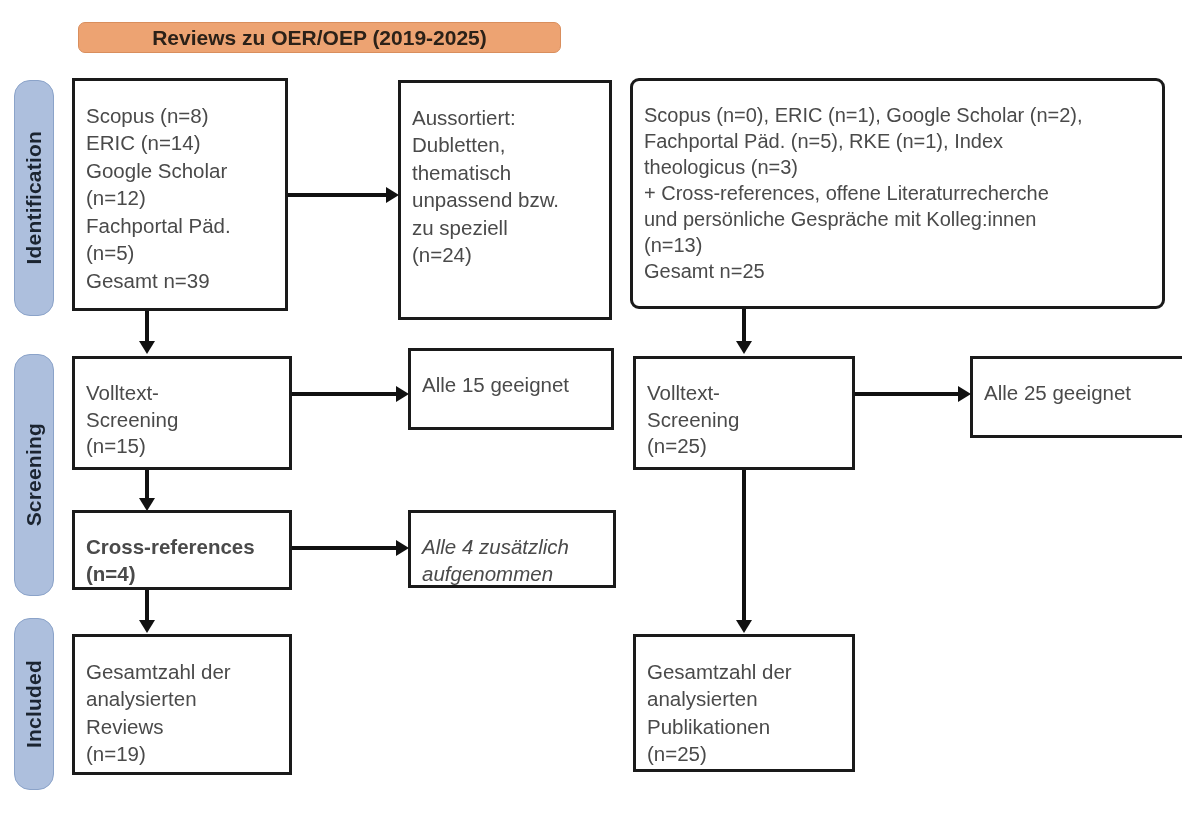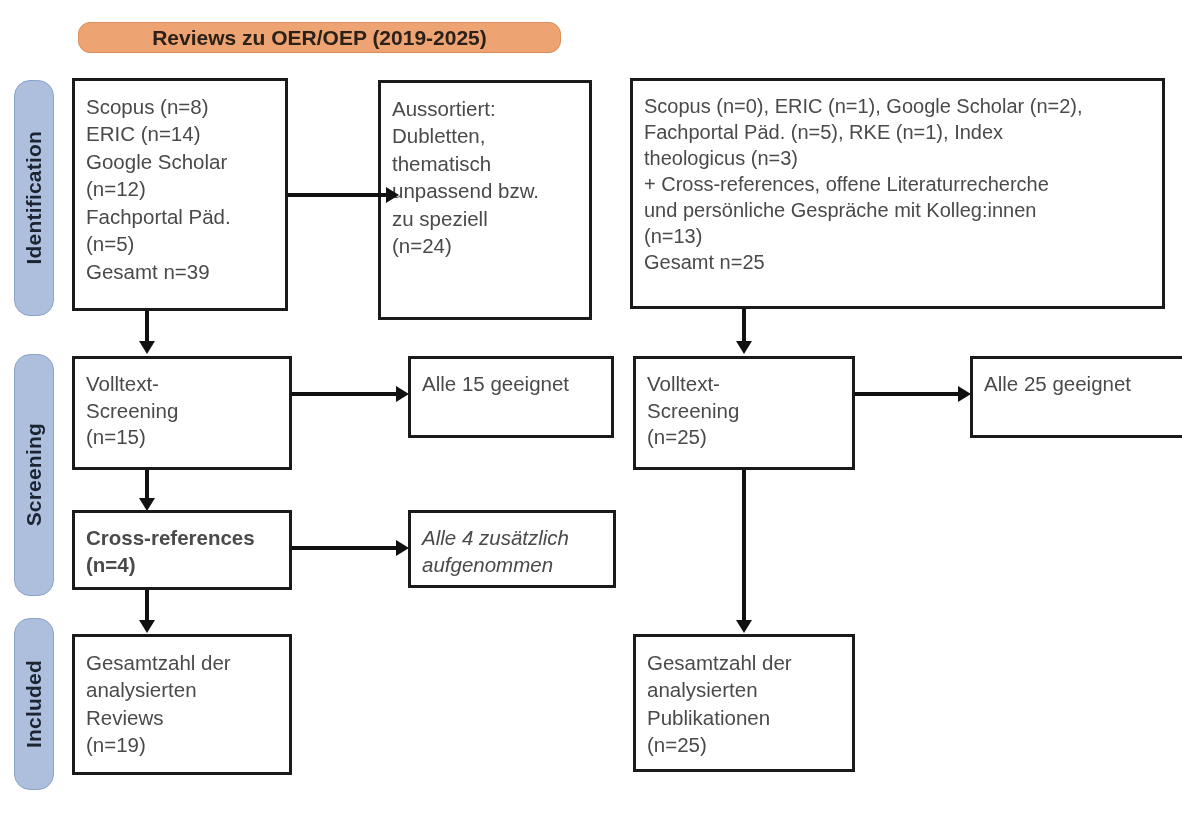--- a/index.html
+++ b/index.html
@@ -37,40 +37,40 @@
     color: #1b2430;
     letter-spacing: 0.2px;
     white-space: nowrap;
   }
 
   
   .col-header {
     position: absolute;
     background: #eda372;
     border: 1.5px solid #d98e5d;
-    border-radius: 12px;
+    border-radius: 7px;
     box-sizing: border-box;
     display: flex;
     align-items: center;
     justify-content: center;
   }
   .col-header .col-header-text {
     font-weight: bold;
     font-size: 21px;
     color: #2b2118;
     white-space: nowrap;
   }
 
   
   .flow-box {
     position: absolute;
     background: #ffffff;
     border: 3px solid #1a1a1a;
     box-sizing: border-box;
-    padding: 12px 9px 6px 11px;
+    padding: 21px 9px 6px 11px;
     overflow: hidden;
   }
   .flow-box .box-text {
     font-size: 20.5px;
     line-height: 1.34;
     color: #4a4a4a;
     white-space: pre-line;
     display: block;
   }
   .flow-box.compact .box-text {
@@ -131,42 +131,42 @@
   <div class="flow-box" style="left:72px; top:78px; width:216px; height:233px;">
     <span class="box-text">Scopus (n=8)
 ERIC (n=14)
 Google Scholar
 (n=12)
 Fachportal Päd.
 (n=5)
 Gesamt n=39</span>
   </div>
 
-  <div class="flow-box" style="left:378px; top:80px; width:214px; height:240px;">
+  <div class="flow-box" style="left:398px; top:80px; width:214px; height:240px;">
     <span class="box-text">Aussortiert:
 Dubletten,
 thematisch
 unpassend bzw.
 zu speziell
 (n=24)</span>
   </div>
 
   <div class="conn conn-h" style="left:288px; top:193px; width:98px;"></div>
   <div class="arrow-right" style="left:386px; top:187px;"></div>
 
   <div class="conn conn-v" style="left:145px; top:311px; width:4px; height:32px;"></div>
   <div class="arrow-down" style="left:139px; top:341px;"></div>
 
   <div class="flow-box compact" style="left:72px; top:356px; width:220px; height:114px;">
     <span class="box-text">Volltext-
 Screening
 (n=15)</span>
   </div>
 
-  <div class="flow-box compact" style="left:408px; top:356px; width:206px; height:82px;">
+  <div class="flow-box compact" style="left:408px; top:348px; width:206px; height:82px;">
     <span class="box-text">Alle 15 geeignet</span>
   </div>
 
   <div class="conn conn-h" style="left:292px; top:392px; width:104px;"></div>
   <div class="arrow-right" style="left:396px; top:386px;"></div>
 
   <div class="conn conn-v" style="left:145px; top:470px; width:4px; height:30px;"></div>
   <div class="arrow-down" style="left:139px; top:498px;"></div>
 
   <div class="flow-box compact" style="left:72px; top:510px; width:220px; height:80px;font-weight:bold;">
@@ -185,21 +185,21 @@
   <div class="conn conn-v" style="left:145px; top:590px; width:4px; height:32px;"></div>
   <div class="arrow-down" style="left:139px; top:620px;"></div>
 
   <div class="flow-box" style="left:72px; top:634px; width:220px; height:141px;">
     <span class="box-text">Gesamtzahl der
 analysierten
 Reviews
 (n=19)</span>
   </div>
 
-  <div class="flow-box wide" style="left:630px; top:78px; width:535px; height:231px;">
+  <div class="flow-box wide" style="left:630px; top:78px; width:535px; height:231px;border-radius:9px;">
     <span class="box-text">Scopus (n=0), ERIC (n=1), Google Scholar (n=2),
 Fachportal Päd. (n=5), RKE (n=1), Index
 theologicus (n=3)
 + Cross-references, offene Literaturrecherche
 und persönliche Gespräche mit Kolleg:innen
 (n=13)
 Gesamt n=25</span>
   </div>
 
   <div class="conn conn-v" style="left:742px; top:309px; width:4px; height:34px;"></div>

